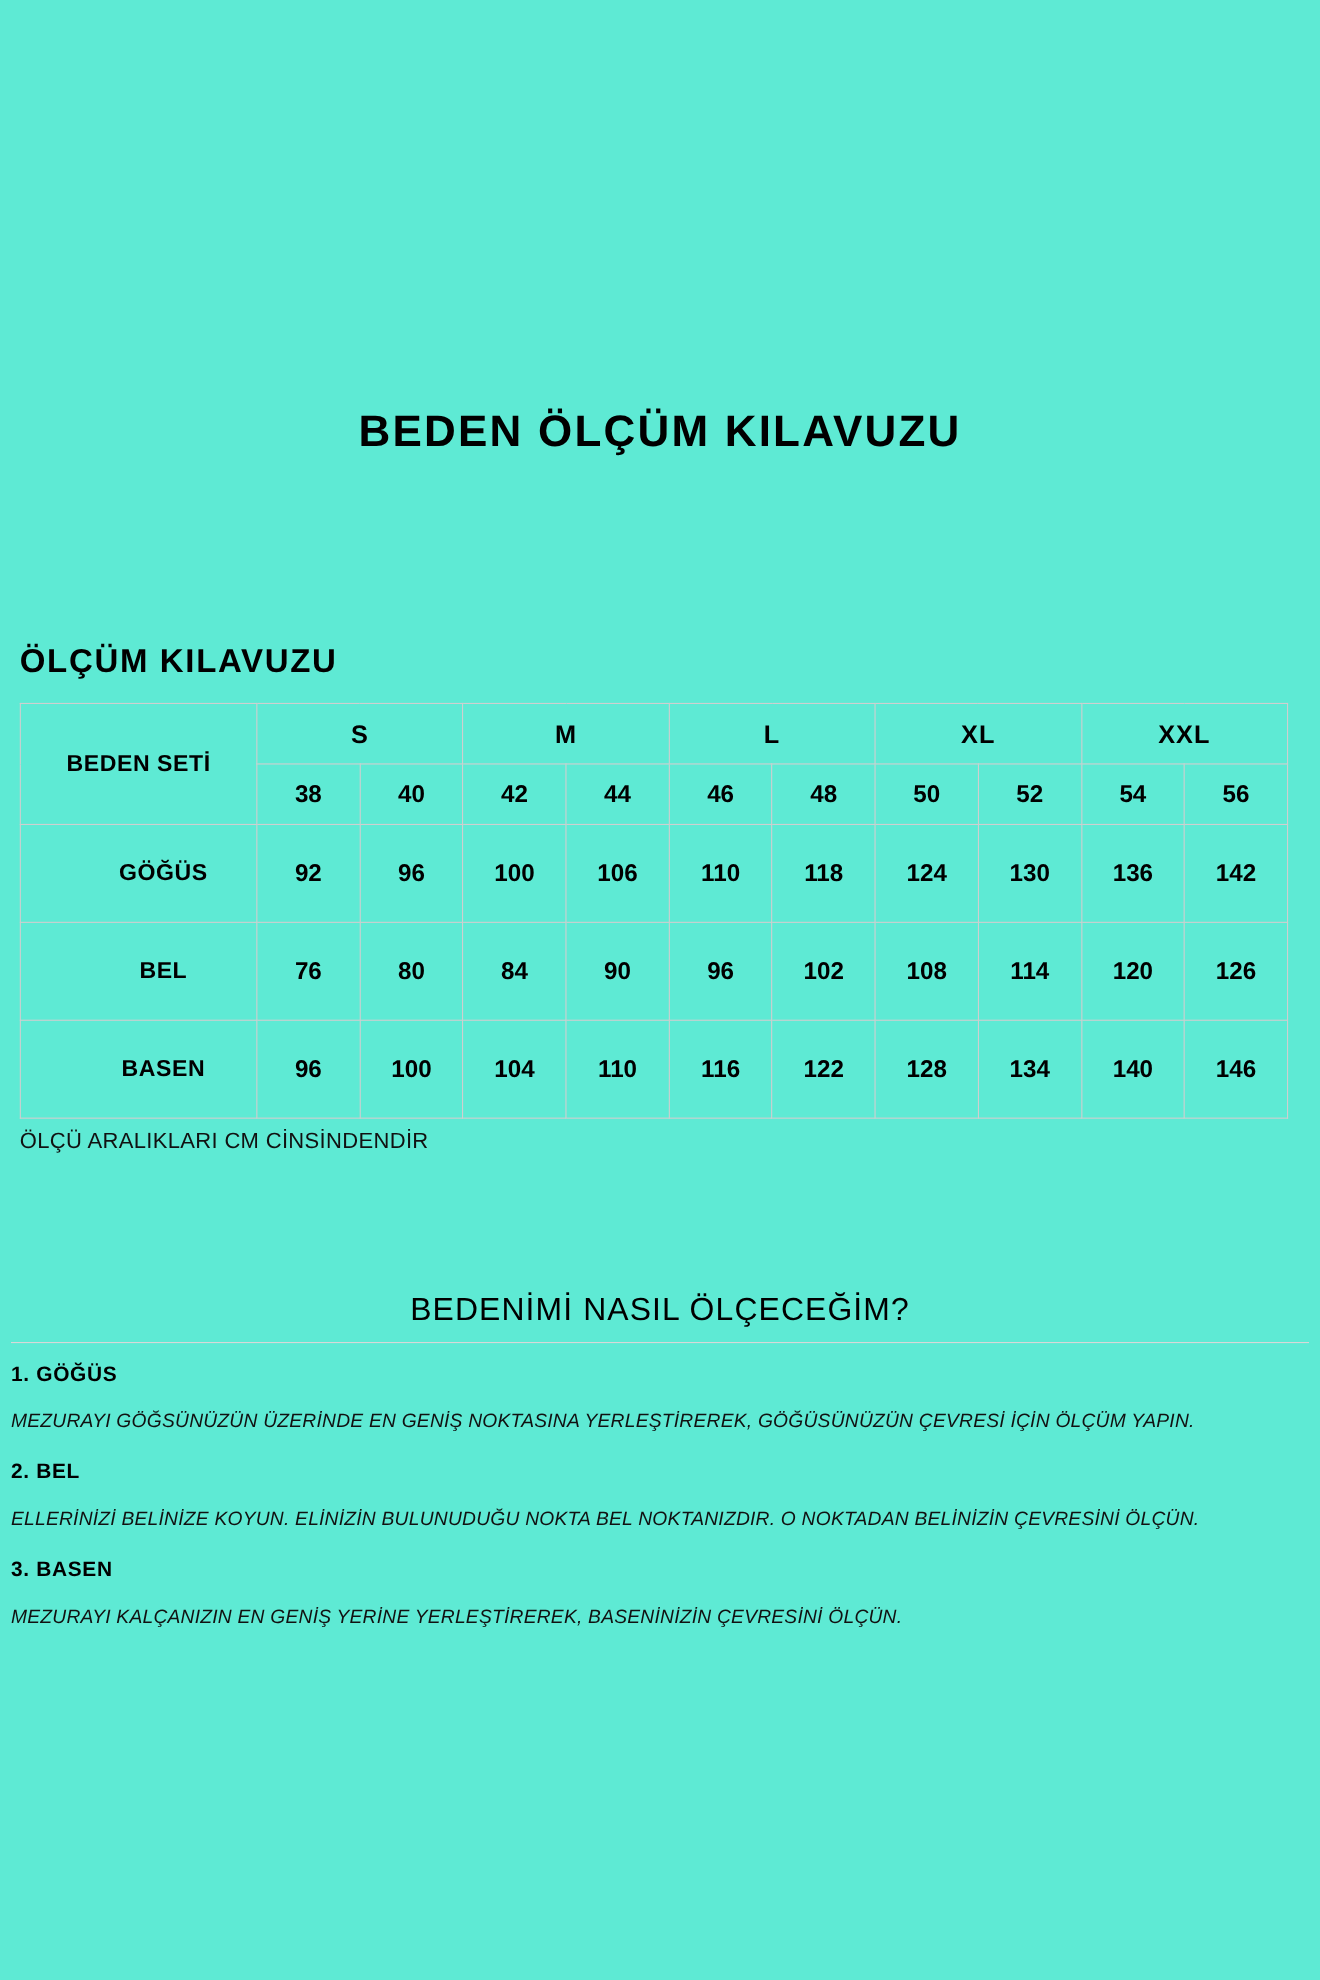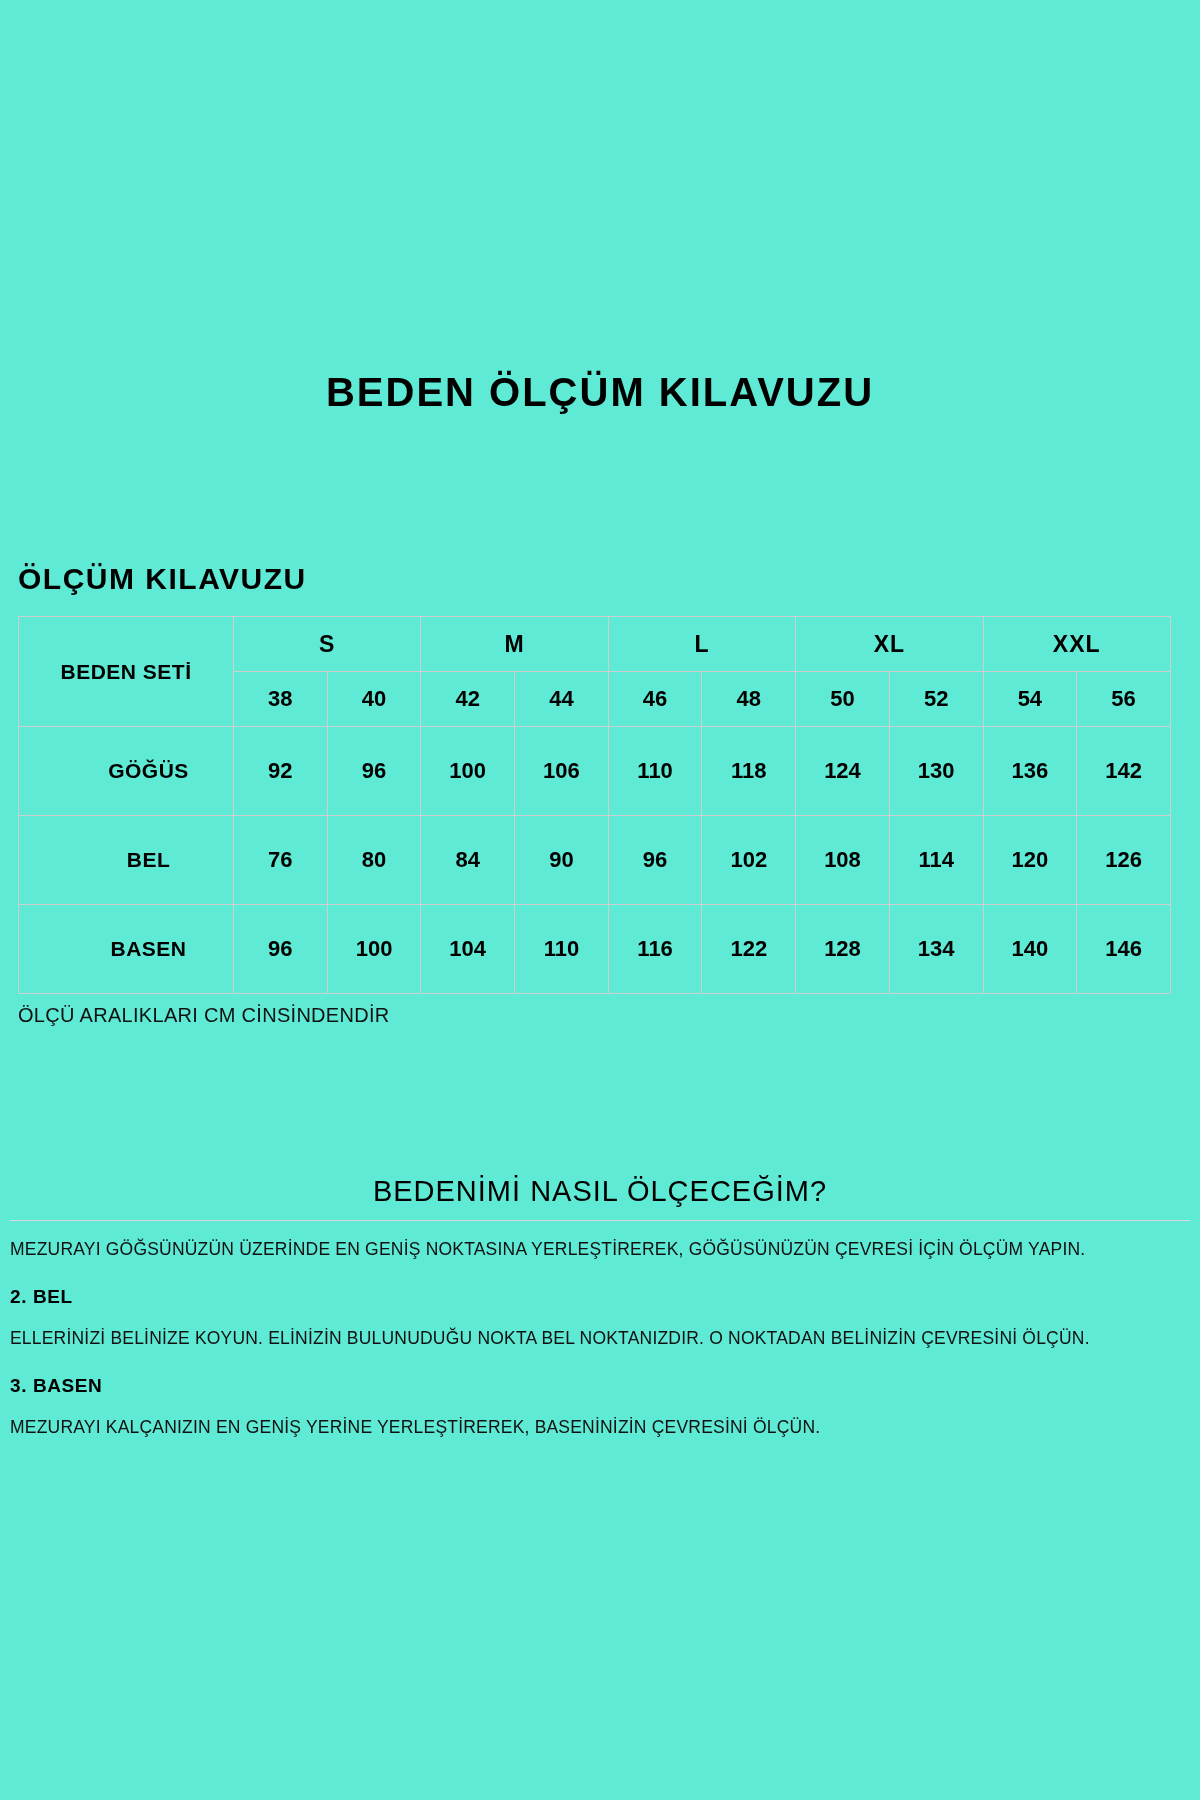--- a/index.html
+++ b/index.html
@@ -32,21 +32,21 @@
     text-align: center;
     font-size: 40px;
     font-weight: bold;
     letter-spacing: 2px;
     color: #000000;
   }
   
   .section-guide {
     position: absolute;
     left: 18px;
-    top: 562px;
+    top: 585px;
     width: 1164px;
   }
   .section-heading {
     font-size: 30px;
     font-weight: bold;
     letter-spacing: 1.5px;
     color: #000000;
     margin: 0 0 20px 0;
   }
   table.size-table {
@@ -112,20 +112,21 @@
   }
   .step-title {
     font-size: 19px;
     font-weight: bold;
     letter-spacing: 0.6px;
     color: #000000;
     margin: 18px 0 20px 0;
   }
   .step-text {
     font-size: 17.5px;
+    font-style: italic;
     letter-spacing: 0.2px;
     color: #111111;
     margin: 0 0 26px 0;
   }
 </style>
 </head>
 <body>
 
 <div class="page">
 
@@ -214,20 +215,21 @@
       </tbody>
     </table>
 
     <div class="units-note">ÖLÇÜ ARALIKLARI CM CİNSİNDENDİR</div>
   </div>
 
   <div class="section-how">
     <div class="how-title">BEDENİMİ NASIL ÖLÇECEĞİM?</div>
     <hr class="divider">
 
+    <div class="step-title">1. GÖĞÜS</div>
     <div class="step-text">MEZURAYI GÖĞSÜNÜZÜN ÜZERİNDE EN GENİŞ NOKTASINA YERLEŞTİREREK, GÖĞÜSÜNÜZÜN ÇEVRESİ İÇİN ÖLÇÜM YAPIN.</div>
 
     <div class="step-title">2. BEL</div>
     <div class="step-text">ELLERİNİZİ BELİNİZE KOYUN. ELİNİZİN BULUNUDUĞU NOKTA BEL NOKTANIZDIR. O NOKTADAN BELİNİZİN ÇEVRESİNİ ÖLÇÜN.</div>
 
     <div class="step-title">3. BASEN</div>
     <div class="step-text">MEZURAYI KALÇANIZIN EN GENİŞ YERİNE YERLEŞTİREREK, BASENİNİZİN ÇEVRESİNİ ÖLÇÜN.</div>
   </div>
 
 </div>

